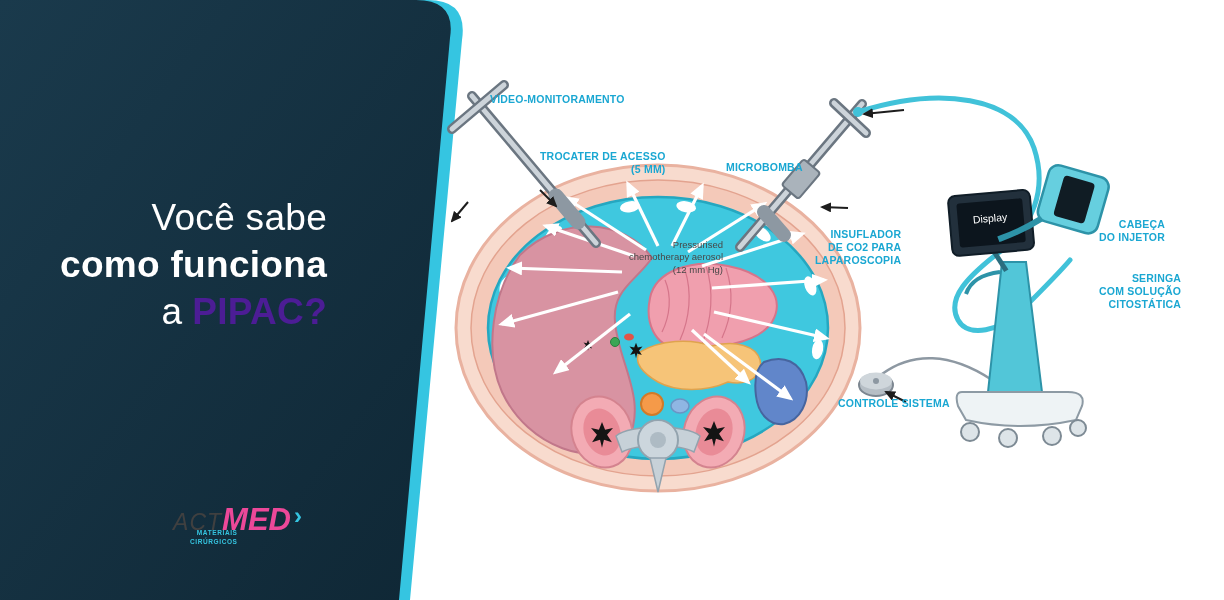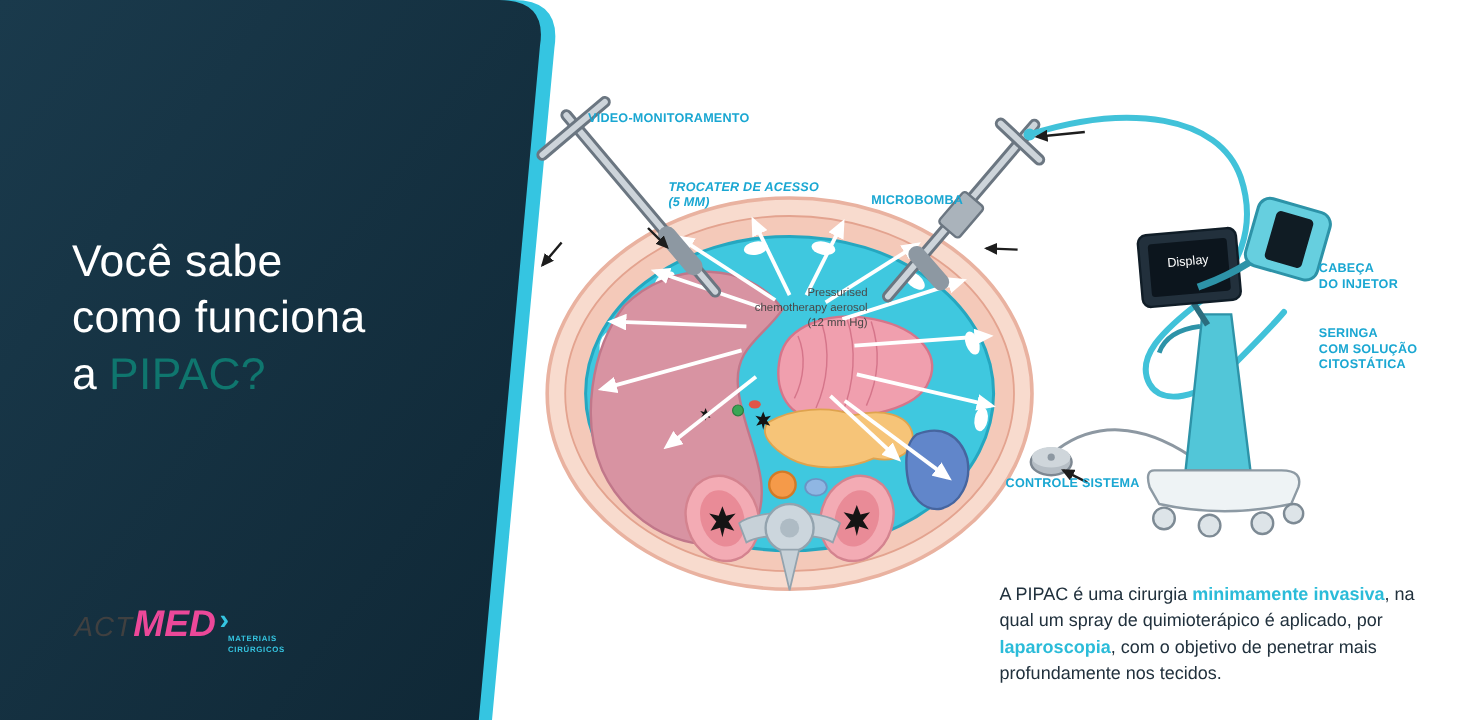--- a/index.html
+++ b/index.html
@@ -1,26 +1,26 @@
 <!DOCTYPE html>
 <html><head>
 <meta charset="utf-8">
 <style>
   html,body{margin:0;padding:0;background:#ffffff;}
   .stage{position:relative;width:1224px;height:600px;overflow:hidden;background:#fff;
          font-family:"Liberation Sans",sans-serif;}
-  .abs{position:absolute;}
+  .abs{position:absolute;text-align:right;}
   svg.art{position:absolute;left:0;top:0;z-index:1;}
   .ovl{z-index:2;}
 
   
   .title{color:#ffffff;font-size:37px;line-height:47px;letter-spacing:.3px;}
   .t-light{font-weight:300;}
-  .t-bold{font-weight:400;}
-  .t-cyan{color:#0f766e;margin-top:12px;}
+  .t-bold{font-weight:700;}
+  .t-cyan{color:#4c1d95;margin-top:12px;}
   .t-prefix{margin-right:10px;}
 
   .logo{color:#fff;}
   .l-act{font-style:italic;font-weight:400;font-size:23px;letter-spacing:1px;color:#404040;}
   .l-med{font-style:italic;font-weight:800;font-size:31px;color:#ec4899;}
   .l-chev{color:#35c5e1;font-weight:700;font-size:24px;vertical-align:6px;margin-left:3px;}
   .l-tag{position:absolute;left:128px;top:26px;font-size:6.5px;font-weight:700;color:#35c5e1;
          letter-spacing:.6px;line-height:1.4;white-space:pre-line;}
 
   
@@ -196,32 +196,32 @@
     </div>
   </div>
 
   <div class="abs ovl logo" style="left:62px;top:502px;width:240px;height:50px;">
     <span class="l-act">ACT</span><span class="l-med">MED</span><span class="l-chev">›</span>
     <div class="l-tag">MATERIAIS
 CIRÚRGICOS</div>
   </div>
 
   <div class="abs ovl dlabel" style="left:490px;top:93px;">VIDEO-MONITORAMENTO</div>
-  <div class="abs ovl dlabel" style="left:557px;top:150px;font-style:italic;">TROCATER DE ACESSO
+  <div class="abs ovl dlabel" style="left:540px;top:150px;">TROCATER DE ACESSO
 (5 MM)</div>
   <div class="abs ovl dlabel" style="left:712px;top:161px;margin-left:14px;">MICROBOMBA</div>
+  <div class="abs ovl dlabel" style="left:815px;top:228px;">INSUFLADOR
+DE CO2 PARA
+LAPAROSCOPIA</div>
   <div class="abs ovl dlabel" style="left:1099px;top:170px;margin-top:48px;">CABEÇA
 DO INJETOR</div>
   <div class="abs ovl dlabel" style="left:1099px;top:272px;">SERINGA
 COM SOLUÇÃO
 CITOSTÁTICA</div>
   <div class="abs ovl dlabel" style="left:838px;top:397px;">CONTROLE SISTEMA</div>
 
   <div class="abs ovl caption" style="left:593px;top:207px;width:130px;">Pressurised
 chemotherapy aerosol
 (12 mm Hg)</div>
   <div class="abs ovl display-label" style="left:955px;top:212px;width:70px;">Display</div>
 
-  <div class="abs ovl para" style="left:833px;top:485px;width:372px;">
-    <span>A PIPAC é uma cirurgia </span><span class="hl">minimamente invasiva</span><span>, na qual um spray de quimioterápico é aplicado, por </span><span class="hl">laparoscopia</span><span>, com o objetivo de penetrar mais profundamente nos tecidos.</span>
-  </div>
 
 </div>
 
 </body></html>

